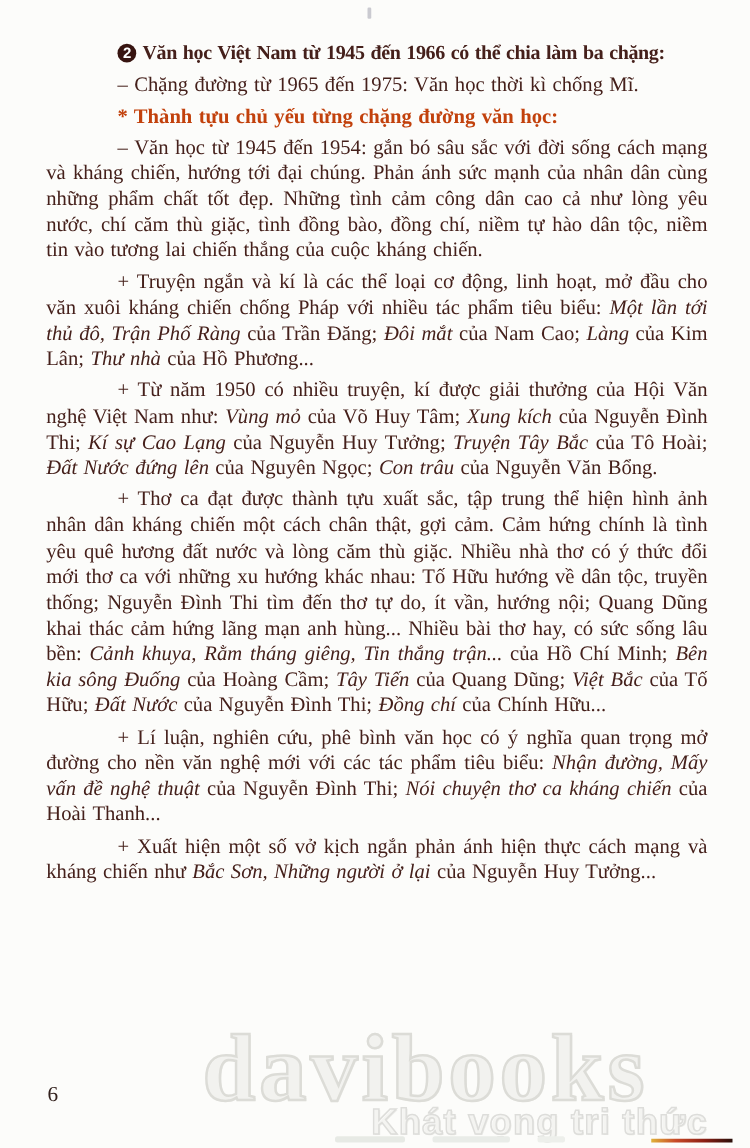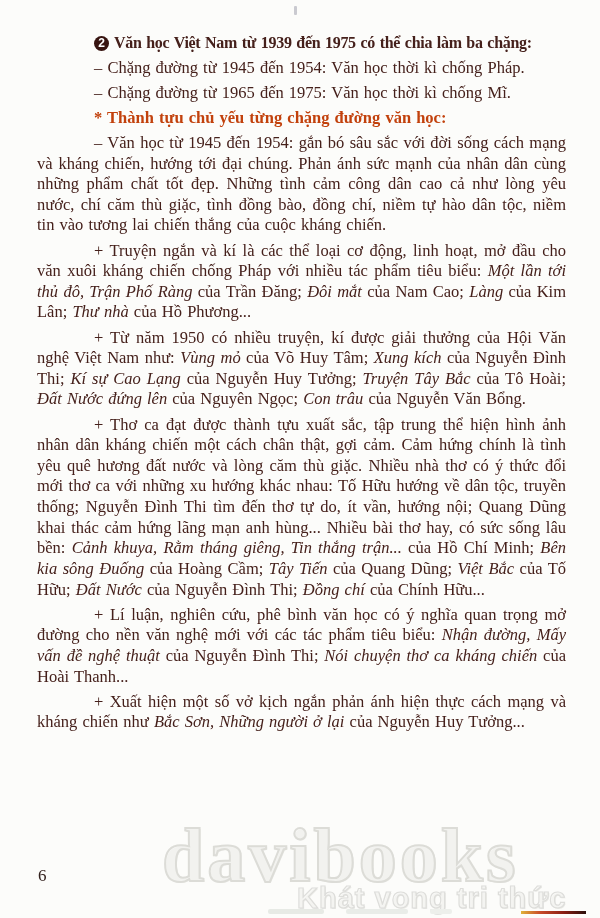--- a/index.html
+++ b/index.html
@@ -122,22 +122,21 @@
     background: linear-gradient(90deg, #e0b23a 0%, #c84a28 30%, #8c1f14 65%, #2a100b 100%);
     z-index: 1;
   }
 </style>
 </head>
 <body>
 
 <div class="scan-speck-top"></div>
 
 <div class="text-block">
-  <p class="para heading"><span class="nb">2</span><span class="bd">Văn học Việt Nam từ 1939 đến 1975 có thể chia làm ba chặng:</span></p>
-  <p class="para"><span>– Chặng đường từ 1945 đến 1954: Văn học thời kì chống Pháp.</span></p>
+  <p class="para heading"><span class="nb">2</span><span class="bd">Văn học Việt Nam từ 1945 đến 1966 có thể chia làm ba chặng:</span></p>
   <p class="para"><span>– Chặng đường từ 1965 đến 1975: Văn học thời kì chống Mĩ.</span></p>
   <p class="para bold"><span class="bd">* Thành tựu chủ yếu từng chặng đường văn học:</span></p>
   <p class="para"><span>– Văn học từ 1945 đến 1954: gắn bó sâu sắc với đời sống cách mạng và kháng chiến, hướng tới đại chúng. Phản ánh sức mạnh của nhân dân cùng những phẩm chất tốt đẹp. Những tình cảm công dân cao cả như lòng yêu nước, chí căm thù giặc, tình đồng bào, đồng chí, niềm tự hào dân tộc, niềm tin vào tương lai chiến thắng của cuộc kháng chiến.</span></p>
   <p class="para"><span>+ Truyện ngắn và kí là các thể loại cơ động, linh hoạt, mở đầu cho văn xuôi kháng chiến chống Pháp với nhiều tác phẩm tiêu biểu: </span><span class="it">Một lần tới thủ đô, Trận Phố Ràng</span><span> của Trần Đăng; </span><span class="it">Đôi mắt</span><span> của Nam Cao; </span><span class="it">Làng</span><span> của Kim Lân; </span><span class="it">Thư nhà</span><span> của Hồ Phương...</span></p>
   <p class="para"><span>+ Từ năm 1950 có nhiều truyện, kí được giải thưởng của Hội Văn nghệ Việt Nam như: </span><span class="it">Vùng mỏ</span><span> của Võ Huy Tâm; </span><span class="it">Xung kích</span><span> của Nguyễn Đình Thi; </span><span class="it">Kí sự Cao Lạng</span><span> của Nguyễn Huy Tưởng; </span><span class="it">Truyện Tây Bắc</span><span> của Tô Hoài; </span><span class="it">Đất Nước đứng lên</span><span> của Nguyên Ngọc; </span><span class="it">Con trâu</span><span> của Nguyễn Văn Bổng.</span></p>
   <p class="para"><span>+ Thơ ca đạt được thành tựu xuất sắc, tập trung thể hiện hình ảnh nhân dân kháng chiến một cách chân thật, gợi cảm. Cảm hứng chính là tình yêu quê hương đất nước và lòng căm thù giặc. Nhiều nhà thơ có ý thức đổi mới thơ ca với những xu hướng khác nhau: Tố Hữu hướng về dân tộc, truyền thống; Nguyễn Đình Thi tìm đến thơ tự do, ít vần, hướng nội; Quang Dũng khai thác cảm hứng lãng mạn anh hùng... Nhiều bài thơ hay, có sức sống lâu bền: </span><span class="it">Cảnh khuya, Rằm tháng giêng, Tin thắng trận...</span><span> của Hồ Chí Minh; </span><span class="it">Bên kia sông Đuống</span><span> của Hoàng Cầm; </span><span class="it">Tây Tiến</span><span> của Quang Dũng; </span><span class="it">Việt Bắc</span><span> của Tố Hữu; </span><span class="it">Đất Nước</span><span> của Nguyễn Đình Thi; </span><span class="it">Đồng chí</span><span> của Chính Hữu...</span></p>
   <p class="para"><span>+ Lí luận, nghiên cứu, phê bình văn học có ý nghĩa quan trọng mở đường cho nền văn nghệ mới với các tác phẩm tiêu biểu: </span><span class="it">Nhận đường, Mấy vấn đề nghệ thuật</span><span> của Nguyễn Đình Thi; </span><span class="it">Nói chuyện thơ ca kháng chiến</span><span> của Hoài Thanh...</span></p>
   <p class="para"><span>+ Xuất hiện một số vở kịch ngắn phản ánh hiện thực cách mạng và kháng chiến như </span><span class="it">Bắc Sơn, Những người ở lại</span><span> của Nguyễn Huy Tưởng...</span></p>
 </div>
 

